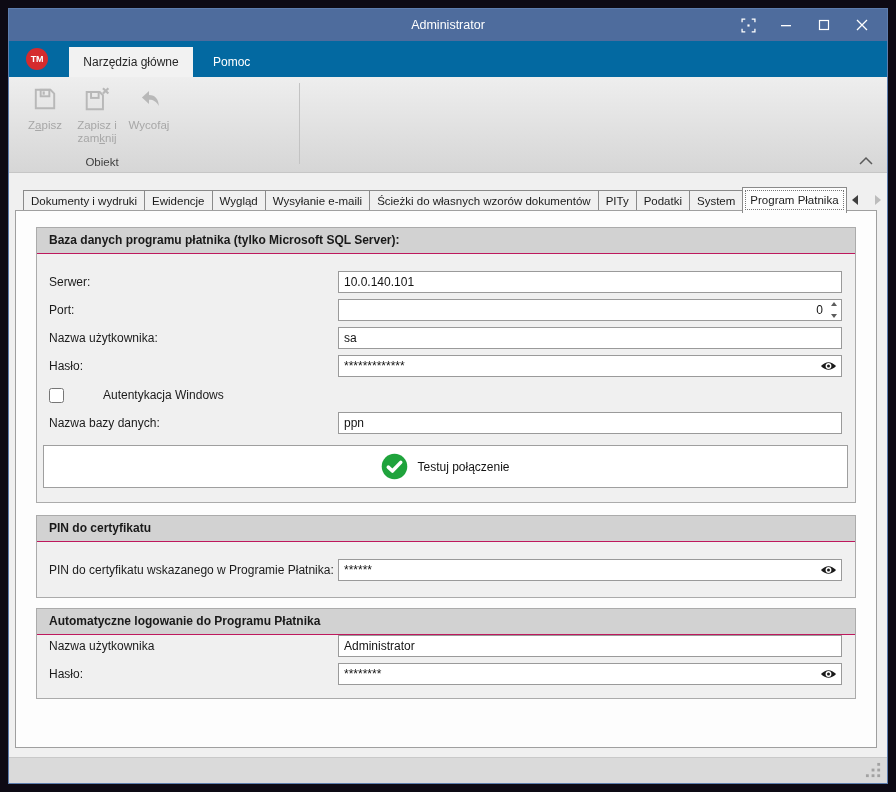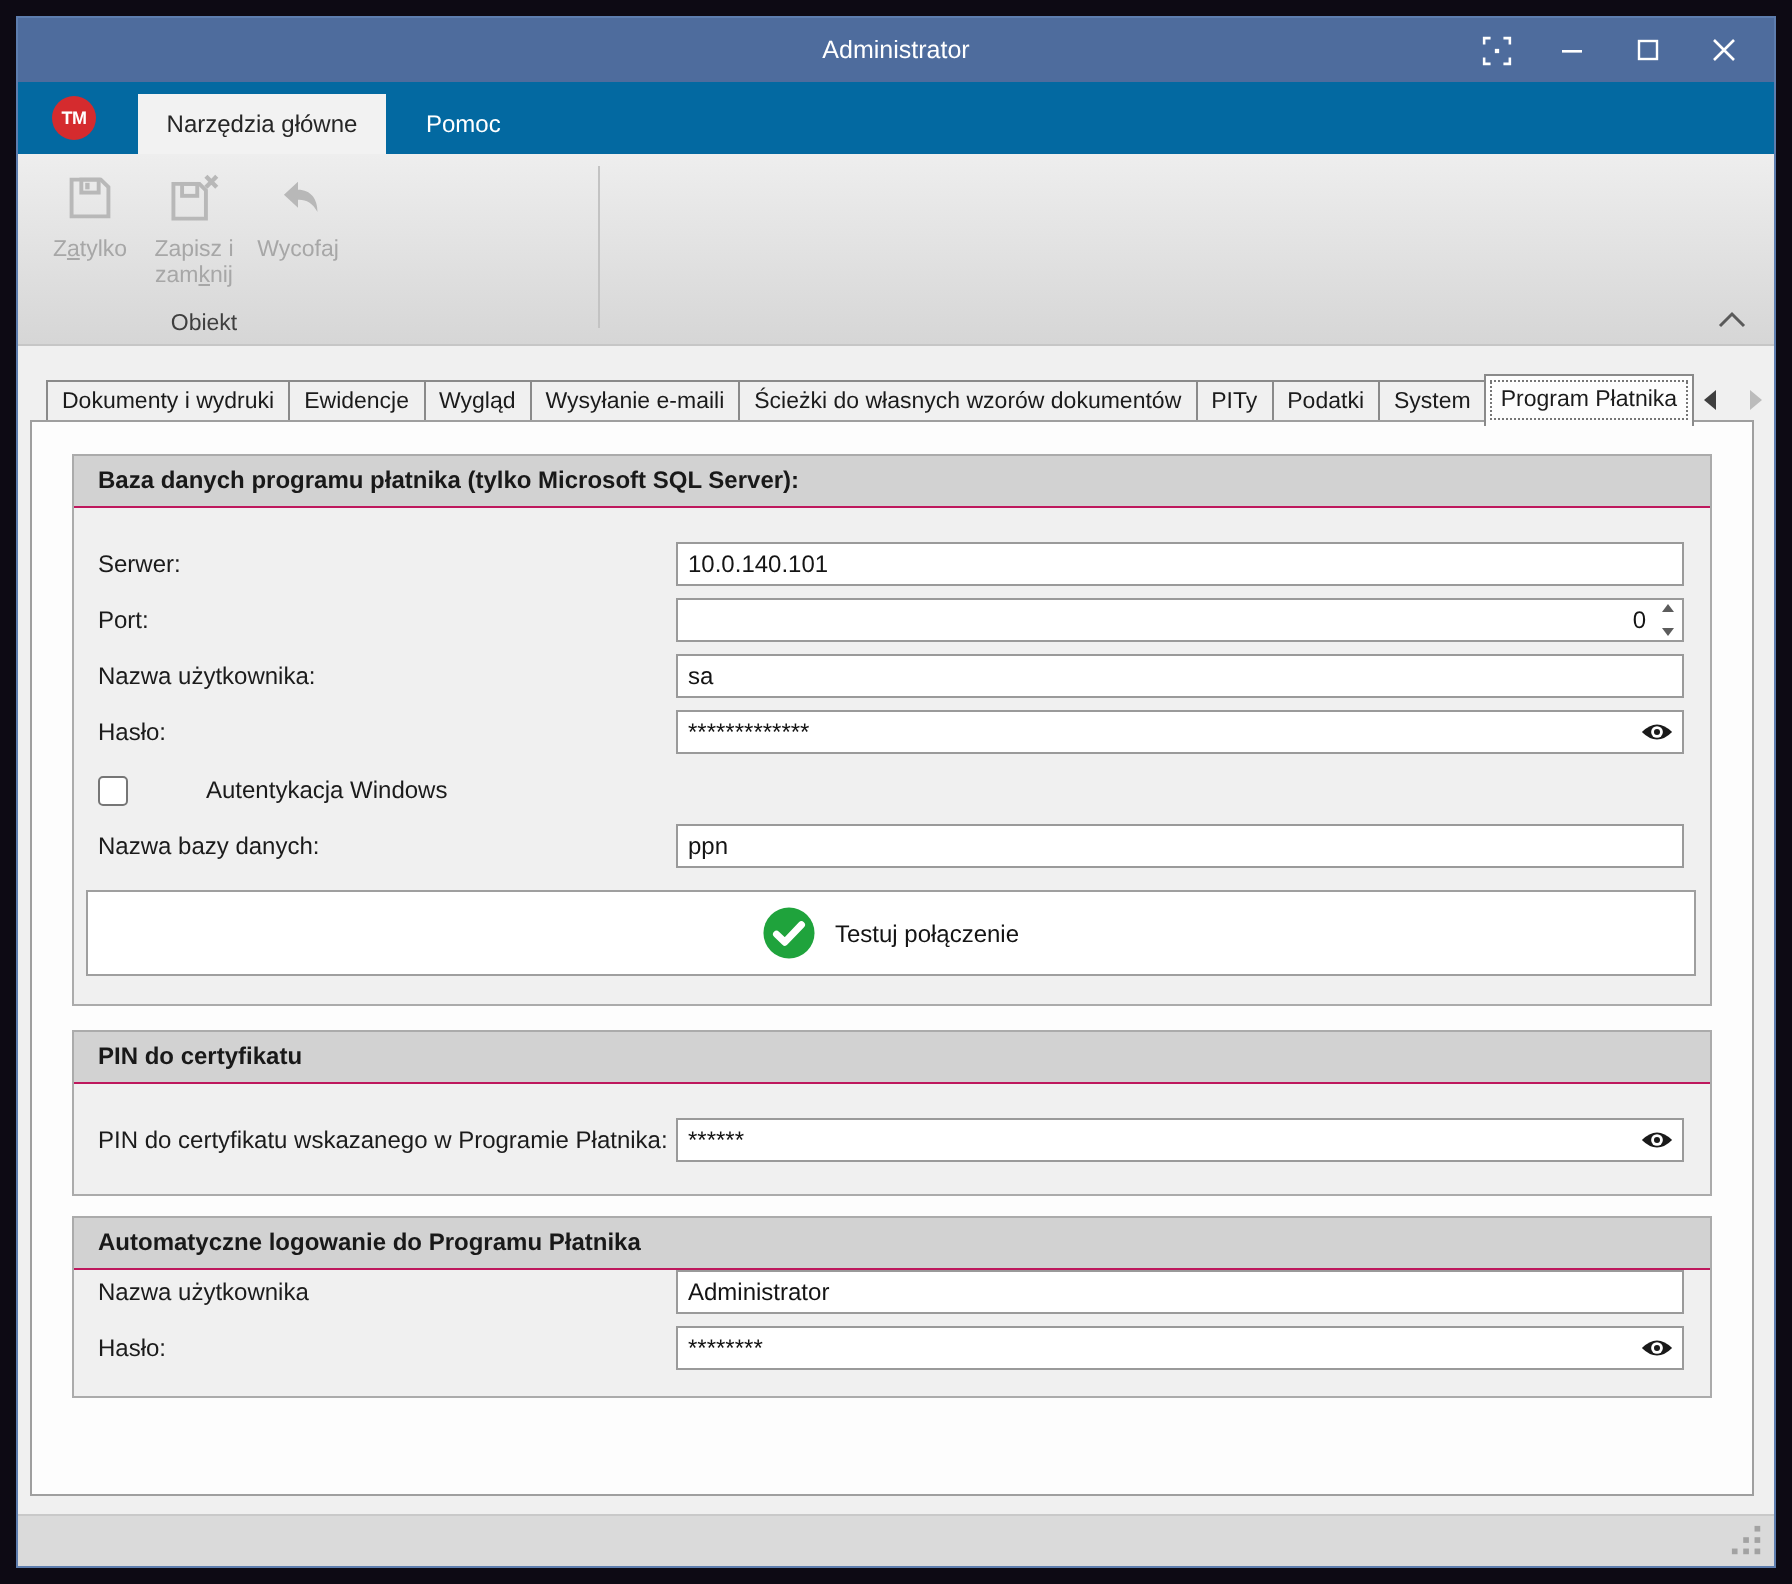--- a/index.html
+++ b/index.html
@@ -166,21 +166,21 @@
 
   <div class="ribbon">
     <div class="rgroup">
       <div class="rbtns">
         <div class="rbtn">
           <svg class="ricon" viewBox="0 0 24 24" fill="none" stroke="#b8b8b8" stroke-width="1.8">
             <path d="M3.5 3.5 H17 L20.5 7 V20.5 H3.5 Z"></path>
             <rect x="8" y="3.5" width="8" height="6"></rect>
             <rect x="9.8" y="5" width="2" height="3" fill="#b8b8b8" stroke="none"></rect>
           </svg>
-          <div><span class="mn" style="text-decoration:none">Z</span><span class="mn">a</span><span>tylko</span></div>
+          <div><span class="mn" style="text-decoration:none">Z</span><span class="mn">a</span><span>pisz</span></div>
         </div>
         <div class="rbtn">
           <svg class="ricon" viewBox="0 0 24 24" fill="none" stroke="#b8b8b8" stroke-width="1.8">
             <path d="M2.5 5.5 H14.5 L17.5 8.5 V21.5 H2.5 Z"></path>
             <rect x="6.5" y="5.5" width="7" height="5.5"></rect>
             <path d="M17.5 2 L22.5 7 M22.5 2 L17.5 7" stroke-width="2"></path>
           </svg>
           <div>
             <div>Zapisz i</div>
             <div><span>zam</span><span class="mn">k</span><span>nij</span></div>

